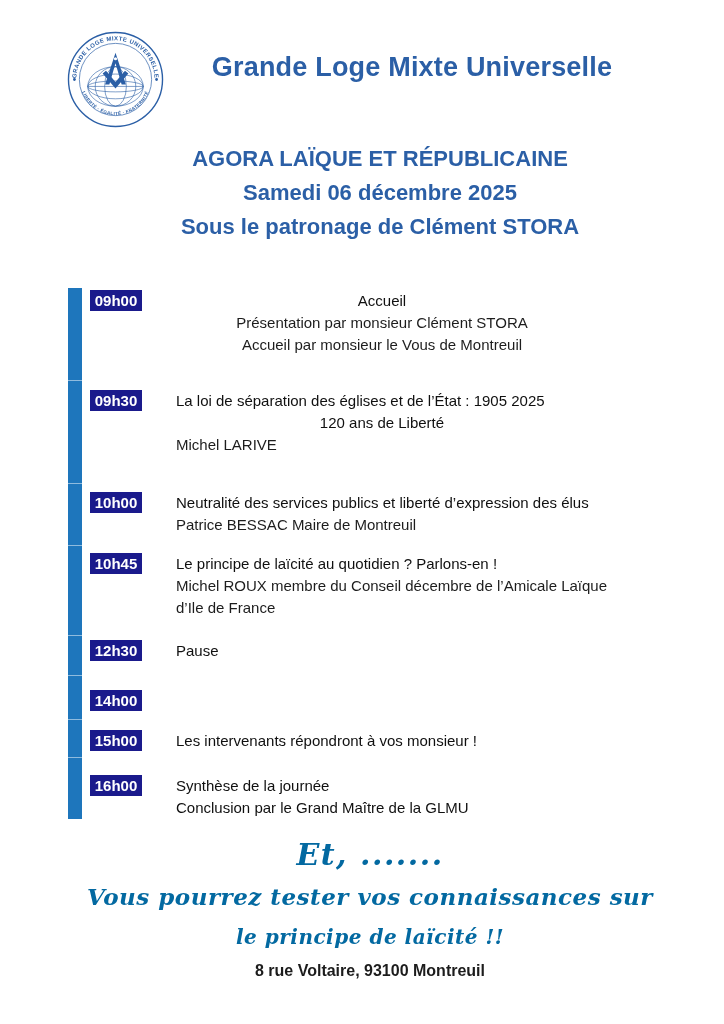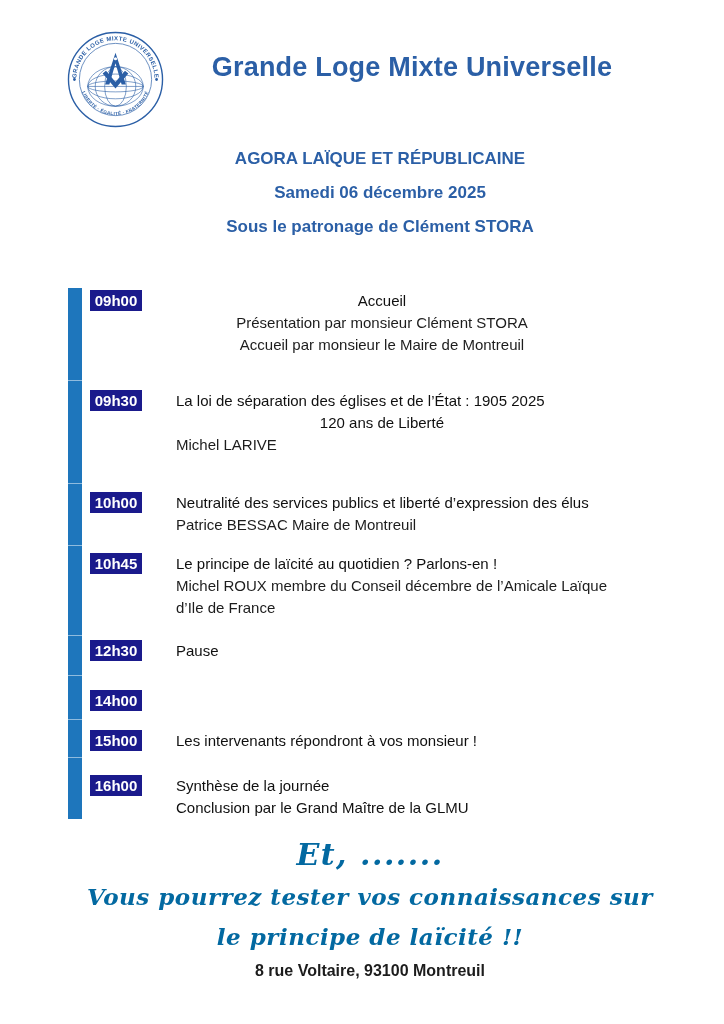--- a/index.html
+++ b/index.html
@@ -8,21 +8,21 @@
 
   
   .logo{position:absolute;left:66px;top:30px;width:99px;height:99px;}
   .logo svg{width:100%;height:100%;display:block;}
   .org-title{position:absolute;left:194px;top:52px;width:436px;margin:0;
     text-align:center;font-size:27px;font-weight:700;color:#2b5fa6;letter-spacing:.2px;}
 
   
   .subtitles{position:absolute;top:142px;left:0;right:0;padding-left:36px;
     text-align:center;color:#2b5fa6;font-weight:700;}
-  .subtitles .sline{font-size:17px;line-height:34px;}
+  .subtitles .sline{font-size:22px;line-height:34px;}
 
   
   .agenda{position:absolute;top:288px;left:68px;width:600px;}
   .row{display:flex;align-items:stretch;}
   .bar-seg{flex:none;width:14px;background:#1e76bc;}
   .row + .row .bar-seg{border-top:1px solid rgba(255,255,255,.5);box-sizing:border-box;}
   .badge{flex:none;margin-left:8px;width:46px;height:21px;line-height:21px;padding:0 3px;
     background:#1a1a8c;color:#ffffff;font-weight:700;font-size:15px;text-align:center;}
   .content{margin-left:34px;width:500px;font-size:15px;line-height:22px;color:#1d1d1d;}
   .line{white-space:normal;}
@@ -38,21 +38,21 @@
   .r6{min-height:44px;}  .r6 .badge,.r6 .content{margin-top:15px;}
   .r7{min-height:38px;}  .r7 .badge,.r7 .content{margin-top:11px;}
   .r8{min-height:50px;}  .r8 .badge,.r8 .content{margin-top:18px;}
   .r2 .content{margin-top:10px;}
 
   
   .footer{position:absolute;top:833px;left:0;right:0;padding-left:16px;text-align:center;}
   .script{font-family:"DejaVu Serif",serif;font-style:italic;font-weight:bold;color:#0369a1;}
   .s1{font-size:30px;line-height:44px;letter-spacing:1.5px;}
   .s2{font-size:23px;line-height:40px;letter-spacing:.5px;}
-  .s3{font-size:23px;line-height:40px;letter-spacing:.5px;}
+  .s3{font-size:20px;line-height:40px;letter-spacing:.5px;}
   .address{margin-top:5px;font-size:16px;font-weight:700;color:#1c1c1c;
     font-family:"Liberation Sans",sans-serif;}
 </style>
 </head>
 <body>
 
 <div class="page">
 
   <div class="logo">
     <svg viewBox="0 0 100 100" xmlns="http://www.w3.org/2000/svg">
@@ -94,21 +94,21 @@
   </div>
 
   <section class="agenda">
 
     <div class="row r1">
       <div class="bar-seg"></div>
       <div class="badge">09h00</div>
       <div class="content">
         <div class="line b c">Accueil</div>
         <div class="line c">Présentation par monsieur Clément STORA</div>
-        <div class="line c">Accueil par monsieur le Maire de Montreuil</div>
+        <div class="line c">Accueil par monsieur le Vous de Montreuil</div>
       </div>
     </div>
 
     <div class="row r2">
       <div class="bar-seg"></div>
       <div class="badge">09h30</div>
       <div class="content">
         <div class="line b nw">La loi de séparation des églises et de l’État : 1905 2025</div>
         <div class="line b c">120 ans de Liberté</div>
         <div class="line">Michel LARIVE</div>

